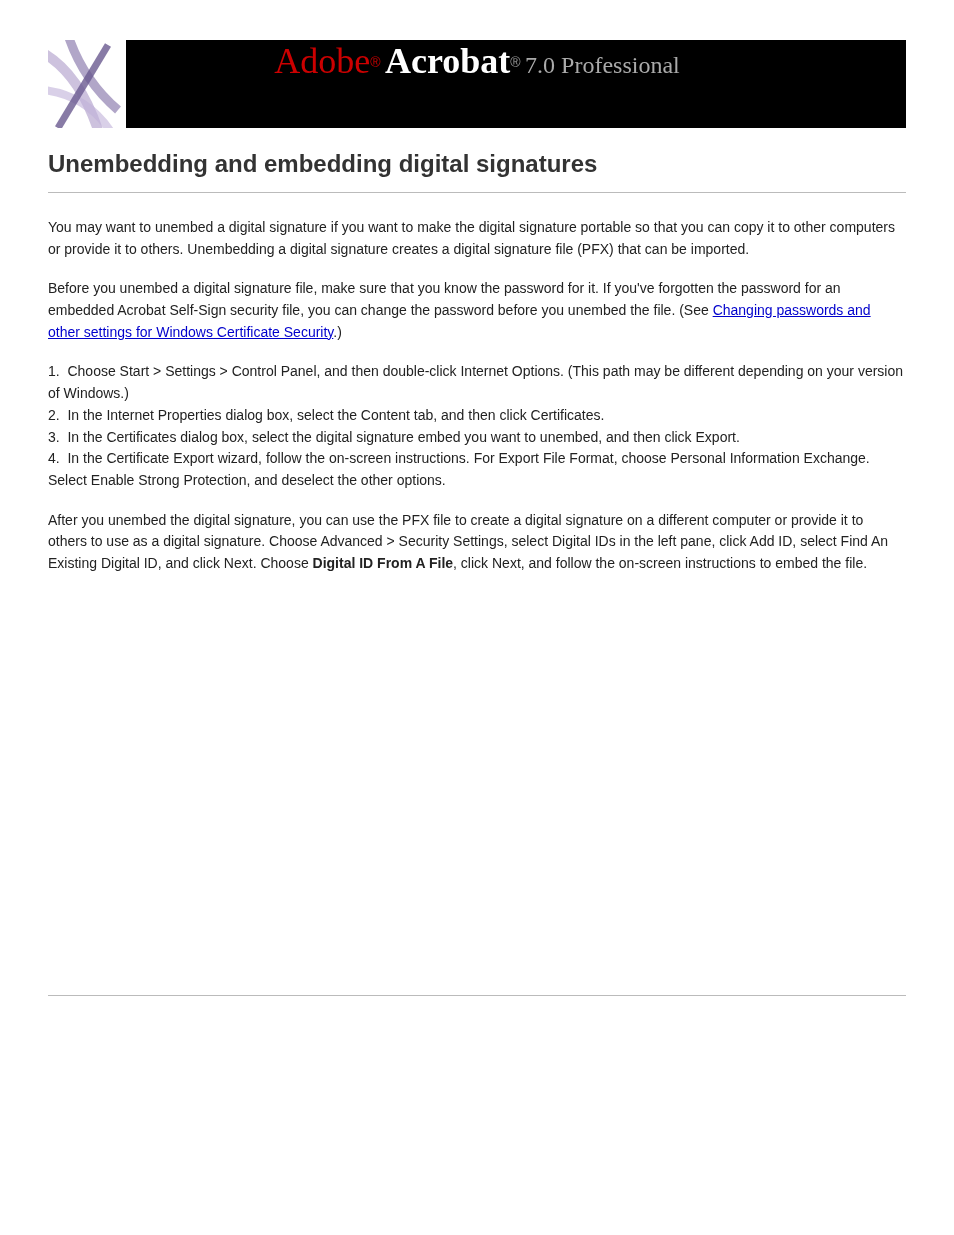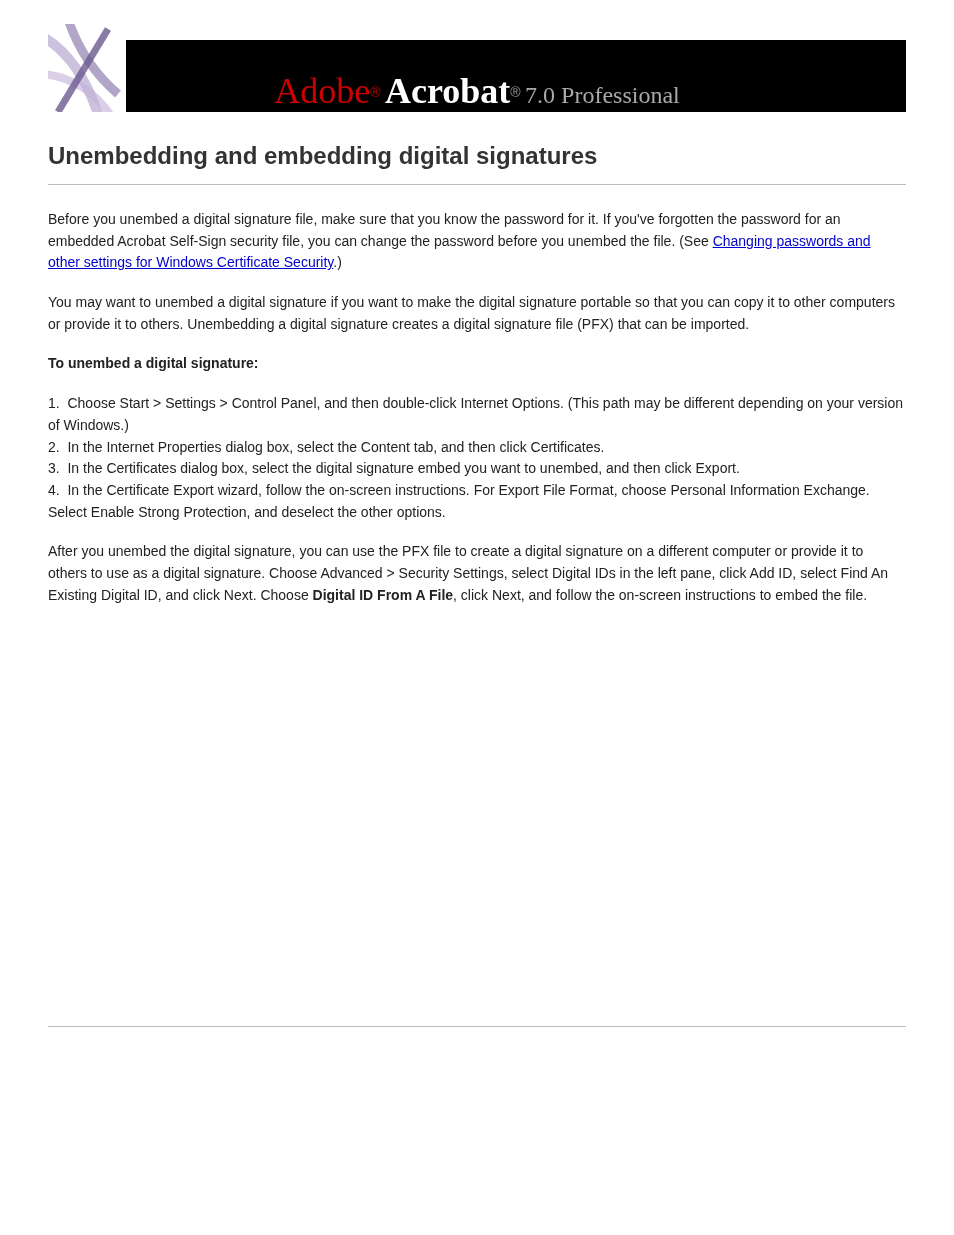--- a/index.html
+++ b/index.html
@@ -11,23 +11,23 @@
       font-family: Arial, Helvetica, sans-serif;
       background: #ffffff;
       width: 954px;
       margin: 0 auto;
     }
     .page {
       padding: 40px 0 0 0;
     }
     .header-banner {
       display: flex;
-      align-items: flex-end;
+      align-items: flex-start;
       background: #000000;
-      height: 72px;
+      height: 88px;
       margin: 0 48px;
       position: relative;
     }
     .logo-box {
       width: 78px;
       height: 88px;
       background: #ffffff;
       display: flex;
       align-items: center;
       justify-content: center;
@@ -65,21 +65,21 @@
       font-size: 14px;
       vertical-align: super;
       color: #999999;
     }
     .version-text {
       color: #aaaaaa;
       font-size: 24px;
       font-family: Georgia, serif;
     }
     .content {
-      padding: 30px 48px 0 48px;
+      padding: 22px 48px 0 48px;
     }
     .page-title {
       font-size: 24px;
       font-weight: bold;
       color: #333333;
       margin-bottom: 14px;
     }
     hr.divider {
       border: none;
       border-top: 1px solid #bbbbbb;
@@ -123,27 +123,26 @@
       <span class="acrobat-text">Acrobat</span><span class="reg-mark-white">®</span>
       <span class="version-text">7.0 Professional</span>
     </div>
   </div>
 
   <div class="content">
     <h1 class="page-title">Unembedding and embedding digital signatures</h1>
     <hr class="divider">
 
     <div class="body-text">
+      <p>You may want to unembed a digital signature if you want to make the digital signature portable so that you can copy it to other computers or provide it to others. Unembedding a digital signature creates a digital signature file (PFX) that can be imported.</p>
+
       <p>
         <span>Before you unembed a digital signature file, make sure that you know the password for it. If you've forgotten the password for an embedded Acrobat Self-Sign security file, you can change the password before you unembed the file. (See </span><a href="#" class="link">Changing passwords and other settings for Windows Certificate Security</a><span>.)</span>
       </p>
 
-      <p>You may want to unembed a digital signature if you want to make the digital signature portable so that you can copy it to other computers or provide it to others. Unembedding a digital signature creates a digital signature file (PFX) that can be imported.</p>
-
-      <p><span class="bold">To unembed a digital signature:</span></p>
 
       <p>
         1.&nbsp;&nbsp;<span>Choose Start &gt; Settings &gt; Control Panel, and then double-click Internet Options. (This path may be different depending on your version of Windows.)</span><br>
         2.&nbsp;&nbsp;<span>In the Internet Properties dialog box, select the Content tab, and then click Certificates.</span><br>
         3.&nbsp;&nbsp;<span>In the Certificates dialog box, select the digital signature embed you want to unembed, and then click Export.</span><br>
         4.&nbsp;&nbsp;<span>In the Certificate Export wizard, follow the on-screen instructions. For Export File Format, choose Personal Information Exchange. Select Enable Strong Protection, and deselect the other options.</span>
       </p>
 
       <p>
         <span>After you unembed the digital signature, you can use the PFX file to create a digital signature on a different computer or provide it to others to use as a digital signature. Choose Advanced &gt; Security Settings, select Digital IDs in the left pane, click Add ID, select Find An Existing Digital ID, and click Next. Choose </span><span class="bold">Digital ID From A File</span><span>, click Next, and follow the on-screen instructions to embed the file.</span>

